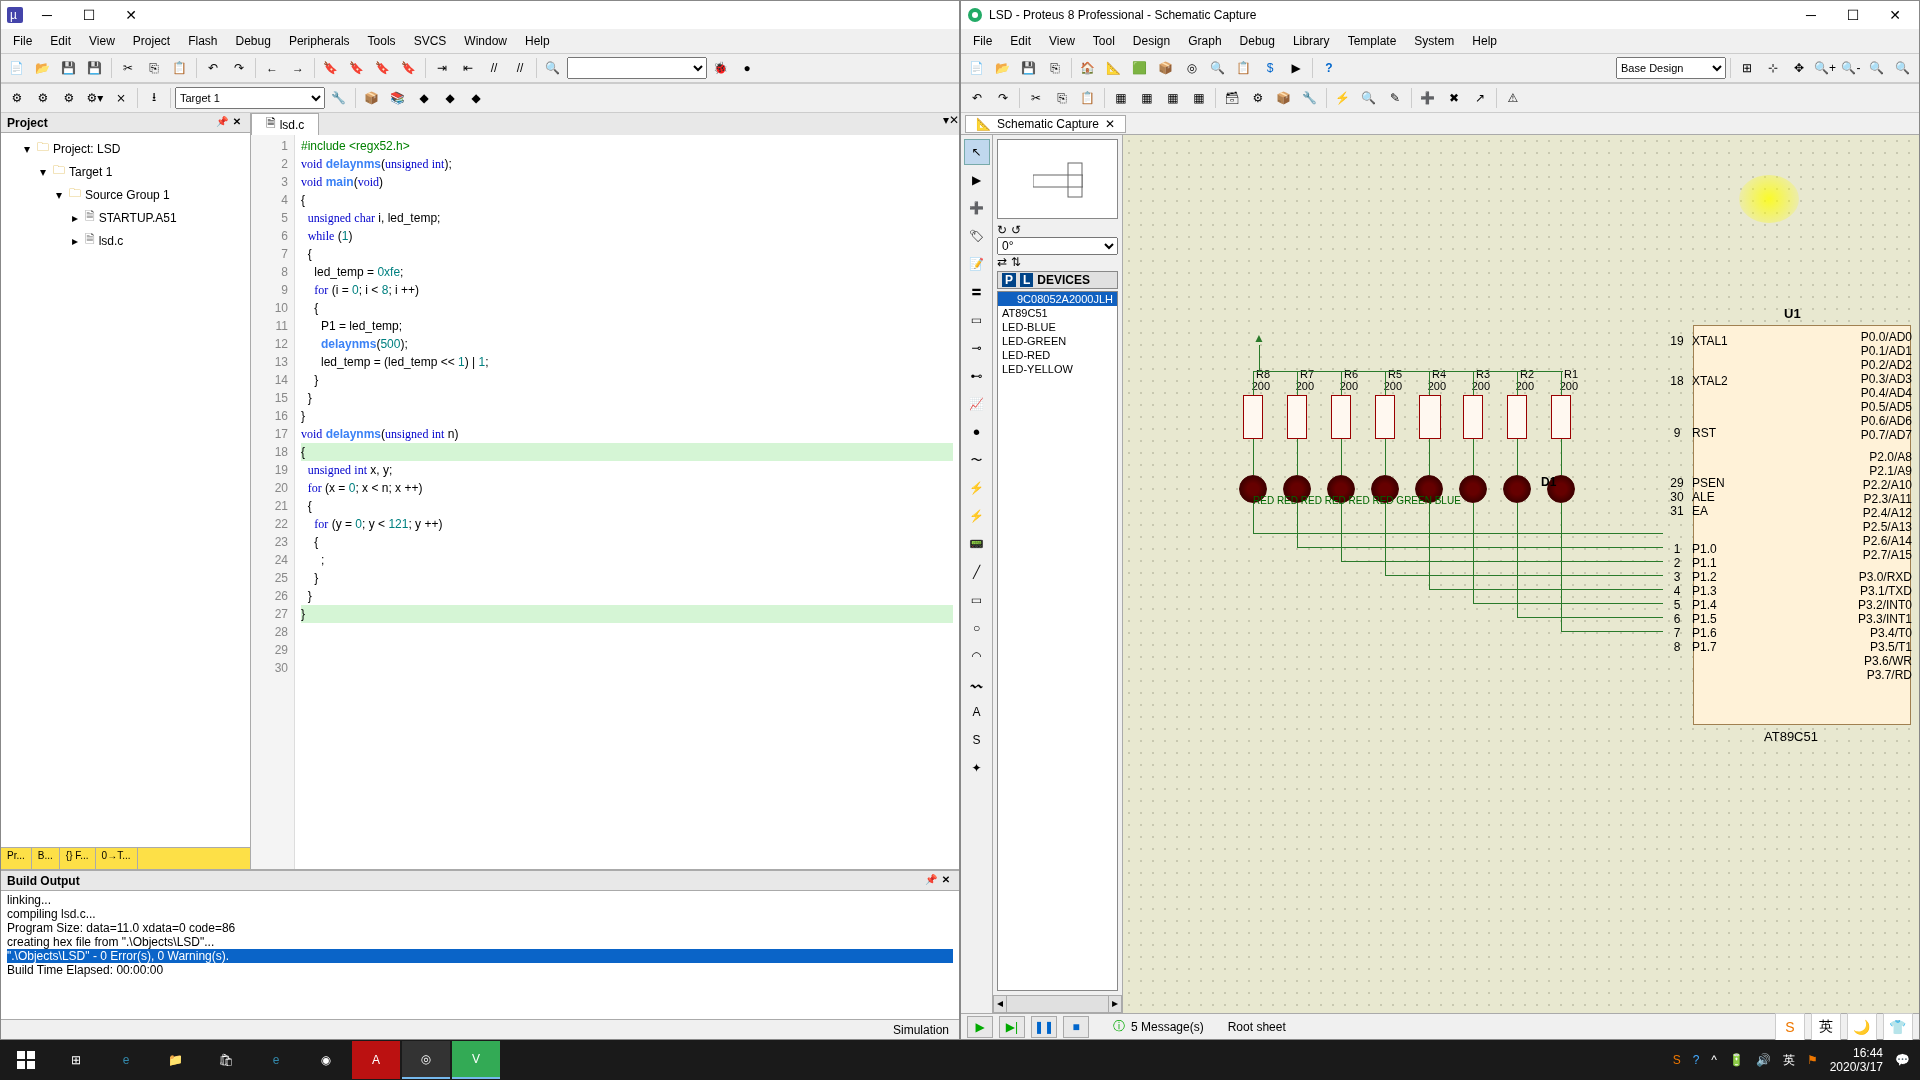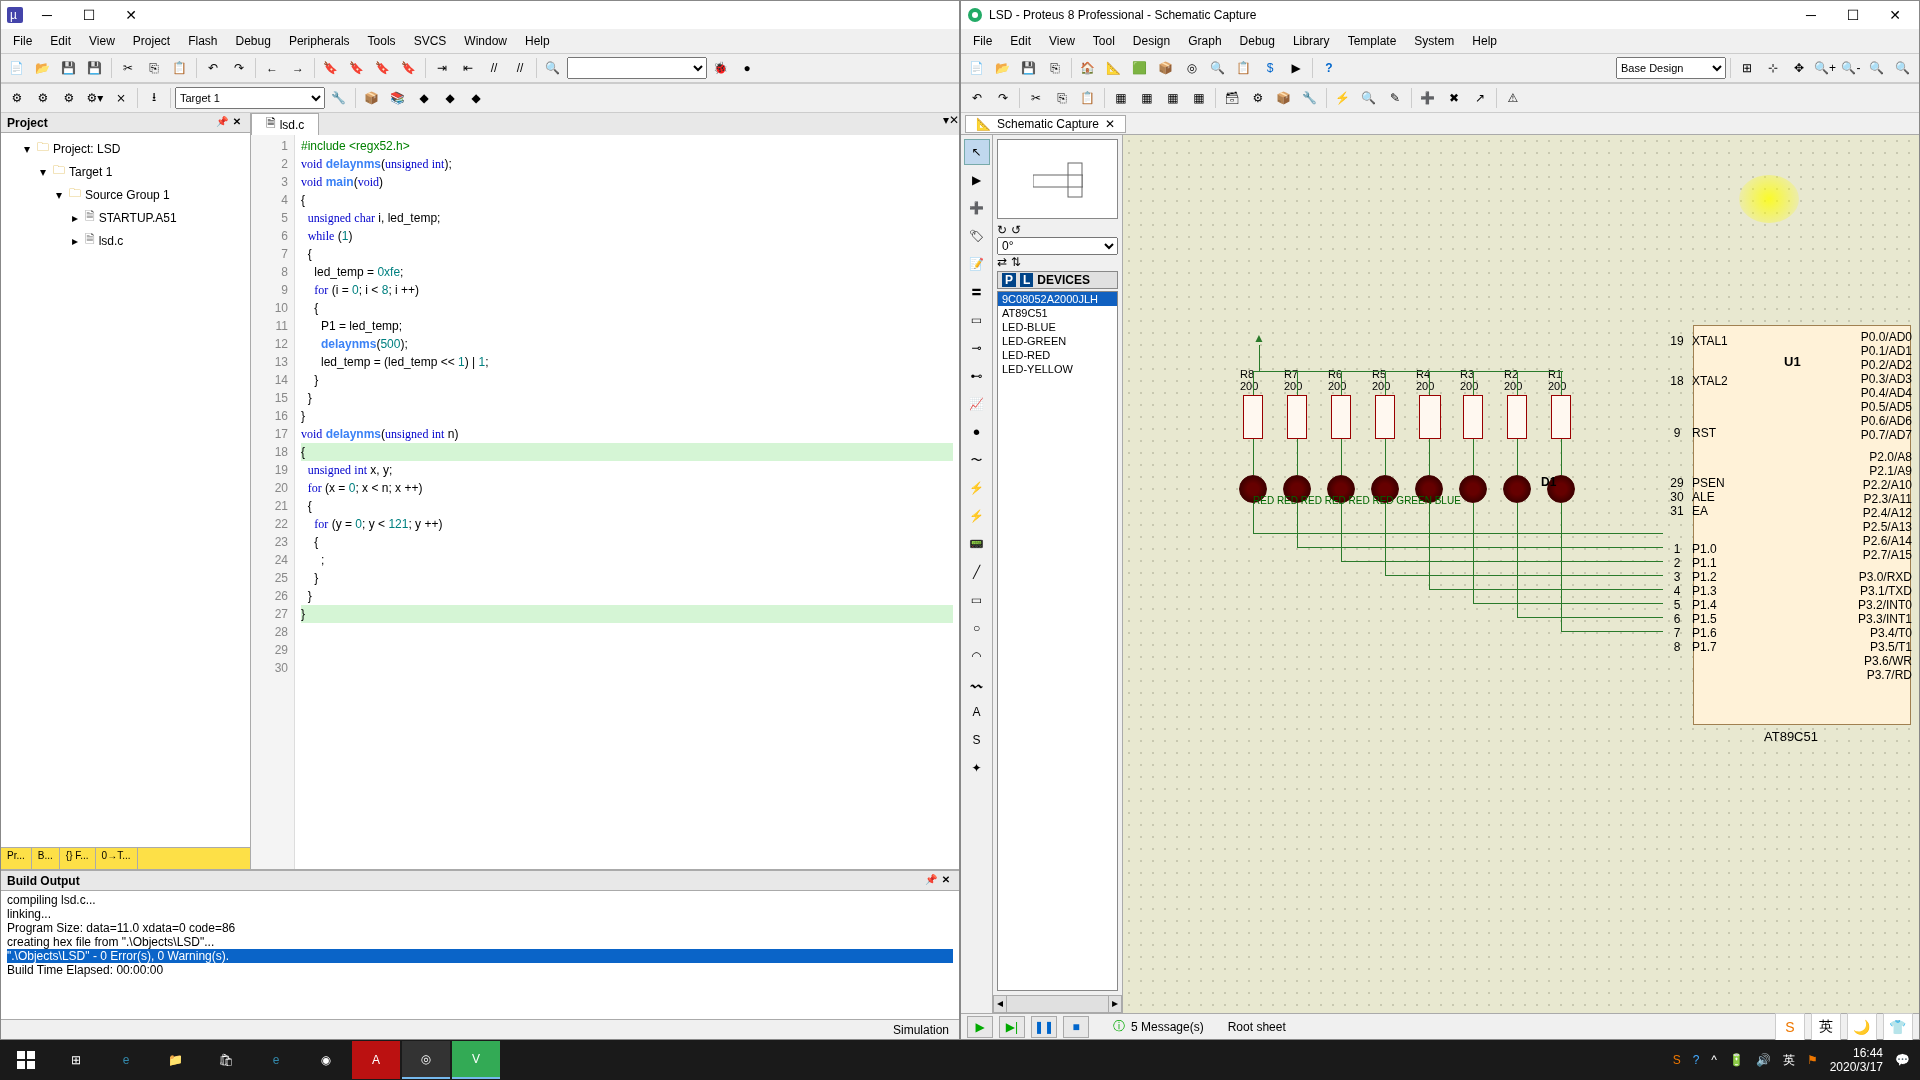--- a/index.html
+++ b/index.html
@@ -63,36 +63,36 @@
 .prot-left-tools { width: 32px; background: #f0f0f0; border-right: 1px solid #aaa; display: flex; flex-direction: column; align-items: center; padding: 4px 0; gap: 2px; }
 .prot-left-tools .tool { width: 26px; height: 26px; display: flex; align-items: center; justify-content: center; border: 1px solid transparent; cursor: default; }
 .prot-left-tools .tool.active { background: #c0d8ee; border-color: #7aa; }
 
 .prot-side { width: 130px; background: #f0f0f0; border-right: 1px solid #aaa; display: flex; flex-direction: column; }
 .overview { height: 80px; border: 1px solid #888; margin: 4px; background: #fff; display: flex; align-items: center; justify-content: center; }
 .rot-row { display: flex; align-items: center; gap: 4px; padding: 0 4px; }
 .devices-header { background: #e0e0e0; border: 1px solid #888; margin: 2px 4px; padding: 1px 4px; display: flex; align-items: center; gap: 4px; font-weight: bold; }
 .device-list { flex: 1; border: 1px solid #888; margin: 0 4px 4px; background: #fff; overflow: auto; }
 .device-list .dev { padding: 1px 4px; font-size: 11px; }
-.device-list .dev.sel { background: #1060c0; color: #fff; }
+.device-list .dev.sel { background: #1060c0; color: #fff; text-align: right; }
 
 .schematic-tabs { height: 22px; background: #f0f0f0; border-bottom: 1px solid #aaa; display: flex; align-items: center; padding-left: 4px; }
 .schematic-tabs .tab { background: #fff; border: 1px solid #aaa; padding: 1px 10px; display: flex; align-items: center; gap: 6px; }
 
 .canvas-wrap { flex: 1; position: relative; background: #e8e8d0; background-image: radial-gradient(circle, #c8c8b0 1px, transparent 1px); background-size: 12px 12px; overflow: hidden; }
 .chip { position: absolute; background: #fff2d8; border: 1px solid #a08050; }
 .chip.u1 { right: 8px; top: 190px; width: 218px; height: 400px; }
-.chip-label { position: absolute; font-size: 13px; font-weight: bold; margin-top: 48px; }
+.chip-label { position: absolute; font-size: 13px; font-weight: bold; }
 .pin-row { position: absolute; font-size: 11px; display: flex; align-items: center; }
 .pin-row.left { left: -28px; }
 .pin-row.right { right: -28px; justify-content: flex-end; }
 .pin-num { width: 22px; text-align: center; }
 .pin-name { padding: 0 4px; }
 .resistor { position: absolute; width: 20px; height: 44px; border: 1px solid #900; background: #fff8f0; }
-.resistor .r-label { position: absolute; top: -28px; left: -4px; font-size: 11px; text-align: left; width: 30px; }
+.resistor .r-label { position: absolute; top: -28px; left: -4px; font-size: 11px; text-align: right; width: 30px; }
 .led { position: absolute; width: 28px; height: 28px; border-radius: 50%; background: radial-gradient(circle, #600 30%, #200); border: 1px solid #400; }
 .wire { position: absolute; background: #2a7a2a; }
 .wire.h { height: 1px; }
 .wire.v { width: 1px; }
 .cursor-highlight { position: absolute; width: 60px; height: 48px; background: radial-gradient(circle, rgba(255,255,0,0.8), rgba(255,255,0,0)); border-radius: 50%; pointer-events: none; }
 
 .prot-status { height: 26px; background: #f0f0f0; border-top: 1px solid #aaa; display: flex; align-items: center; gap: 6px; padding: 0 6px; }
 .sim-btn { width: 26px; height: 22px; display: flex; align-items: center; justify-content: center; border: 1px solid #aaa; background: #e8e8e8; }
 .ime-box { width: 30px; height: 28px; border: 1px solid #ccc; background: #fff; display: flex; align-items: center; justify-content: center; font-size: 14px; }
 
@@ -271,22 +271,22 @@
     </div>
   </div>
   <div class="output-pane">
     <div class="pane-header">
       <span>Build Output</span>
       <span class="spacer"></span>
       <span class="pin">📌</span>
       <span class="close">✕</span>
     </div>
     <div class="output-body" id="outbody">
+        <div>linking...</div>
         <div>compiling lsd.c...</div>
-        <div>linking...</div>
         <div>Program Size: data=11.0 xdata=0 code=86</div>
         <div>creating hex file from ".\Objects\LSD"...</div>
         <div class="sel">".\Objects\LSD" - 0 Error(s), 0 Warning(s).</div>
         <div>Build Time Elapsed:  00:00:00</div>
       </div>
   </div>
   <div class="status-keil">
     <span>Simulation</span>
   </div>
 </div>

